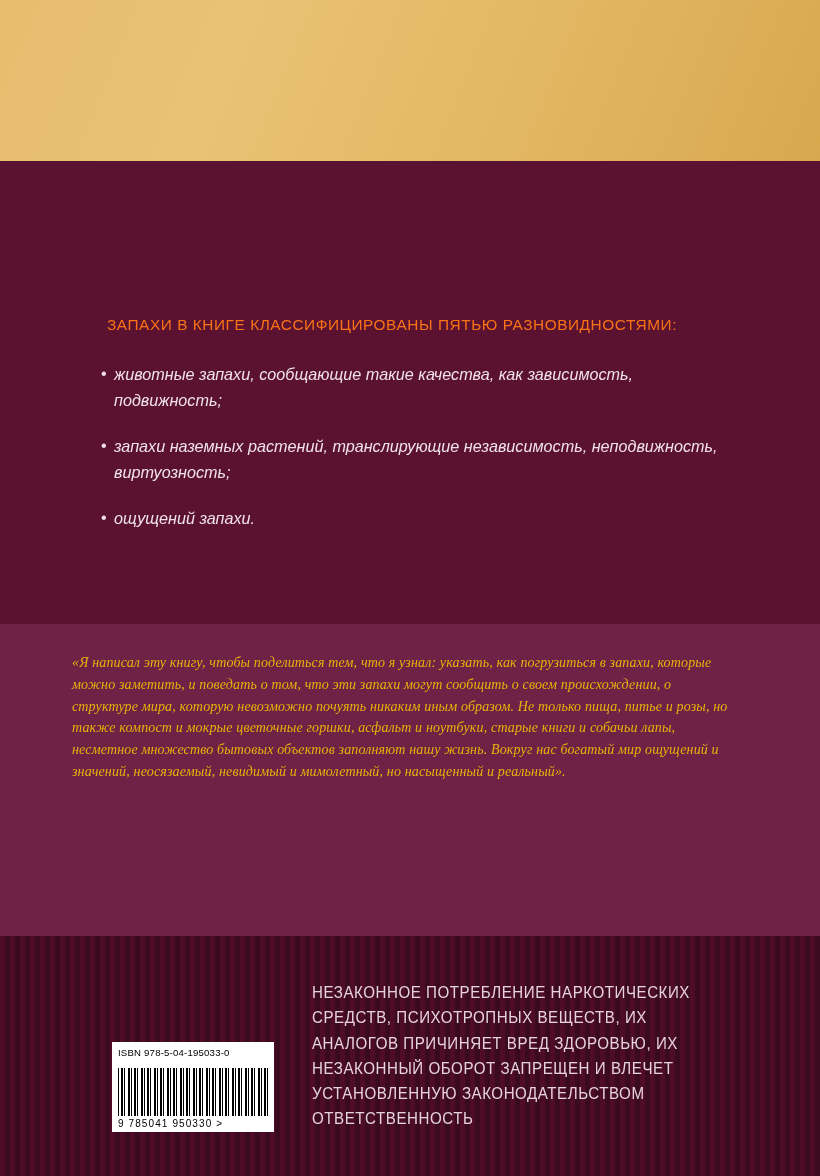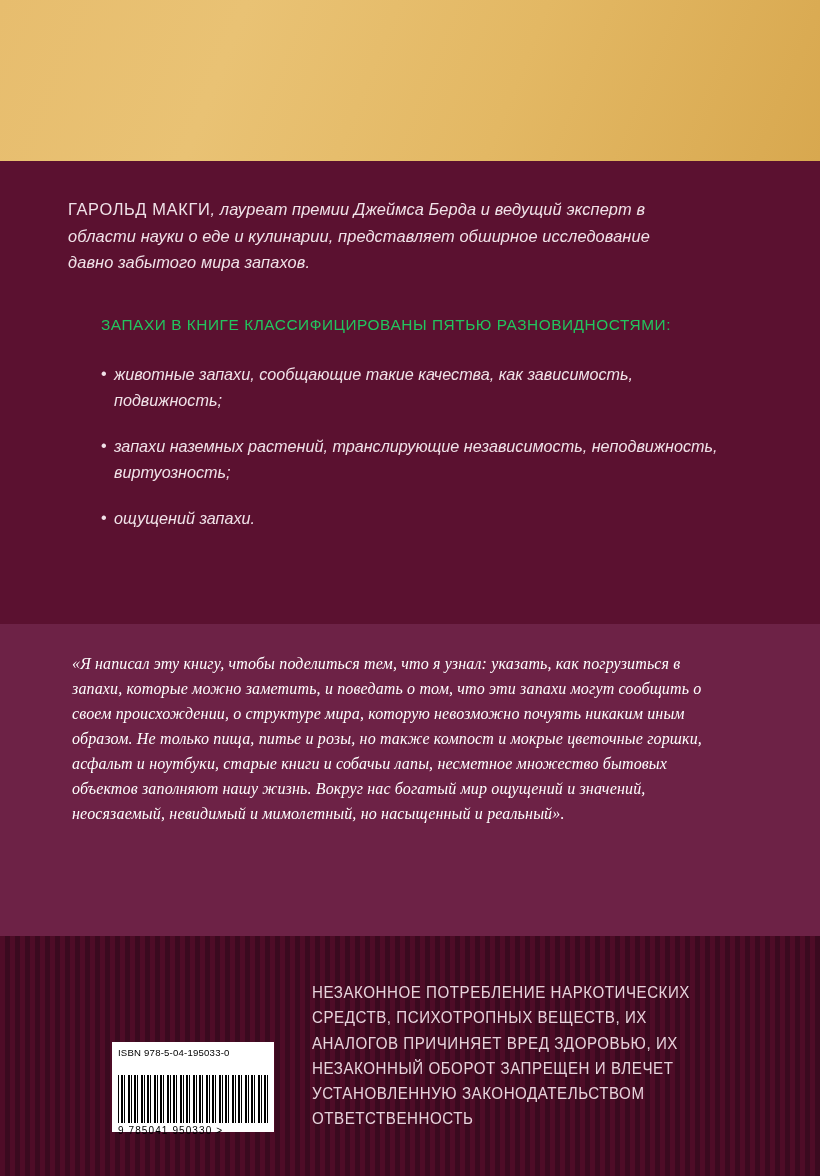--- a/index.html
+++ b/index.html
@@ -42,23 +42,23 @@
     line-height: 1.62;
     letter-spacing: 0.1px;
   }
   .intro .author {
     letter-spacing: 0.7px;
   }
   .intro .em { font-style: italic; }
 
   .list-title {
     position: absolute;
-    left: 101px; top: 316px;
+    left: 107px; top: 316px;
     width: 660px;
-    color: #22c55e;
+    color: #f97316;
     font-size: 15.4px;
     letter-spacing: 0.55px;
   }
 
   .bullets {
     position: absolute;
     left: 101px; top: 362px;
     width: 640px;
     color: #f0e2e8;
     font-size: 16.2px;
@@ -82,24 +82,24 @@
   .block-quote {
     position: absolute;
     left: 0; top: 624px;
     width: 820px; height: 312px;
     background: #6d2246;
   }
   .quote {
     position: absolute;
     left: 72px; top: 652px;
     width: 660px;
-    color: #ffffff;
+    color: #eab308;
     font-family: "Liberation Serif", serif;
     font-style: italic;
-    font-size: 16px;
+    font-size: 14px;
     line-height: 1.56;
     letter-spacing: 0.15px;
   }
 
   
   .block-bottom {
     position: absolute;
     left: 0; top: 936px;
     width: 820px; height: 240px;
     background:
@@ -144,21 +144,21 @@
     left: 112px; top: 1042px;
     width: 162px; height: 90px;
     background: #ffffff;
     padding: 5px 6px 3px 6px;
   }
   .barcode .isbn {
     font-family: "Liberation Sans", sans-serif;
     font-size: 9.6px;
     color: #000;
     letter-spacing: 0.2px;
-    margin-bottom: 17px;
+    margin-bottom: 10px;
   }
   .barcode .bars {
     height: 48px;
     background:
       repeating-linear-gradient(90deg,
         #000 0px, #000 1px, #fff 1px, #fff 3px,
         #000 3px, #000 5px, #fff 5px, #fff 6px,
         #000 6px, #000 7px, #fff 7px, #fff 10px,
         #000 10px, #000 12px, #fff 12px, #fff 13px);
   }
@@ -187,23 +187,20 @@
 </style>
 </head>
 <body>
 
 <div class="cover">
 
   <div class="gold-band"></div>
 
   <div class="block-dark"></div>
 
-  <p class="intro">
-    <span class="author">ГАРОЛЬД МАКГИ</span><span class="em">, лауреат премии Джеймса Берда и ведущий эксперт в области науки о еде и кулинарии, представляет обширное исследование давно забытого мира запахов.</span>
-  </p>
 
   <div class="list-title">ЗАПАХИ В КНИГЕ КЛАССИФИЦИРОВАНЫ ПЯТЬЮ РАЗНОВИДНОСТЯМИ:</div>
 
   <ul class="bullets">
     <li>животные запахи, сообщающие такие качества, как зависимость, подвижность;</li>
     <li>запахи наземных растений, транслирующие независимость, неподвижность, виртуозность;</li>
     <li>ощущений запахи.</li>
   </ul>
 
   <div class="block-quote"></div>

